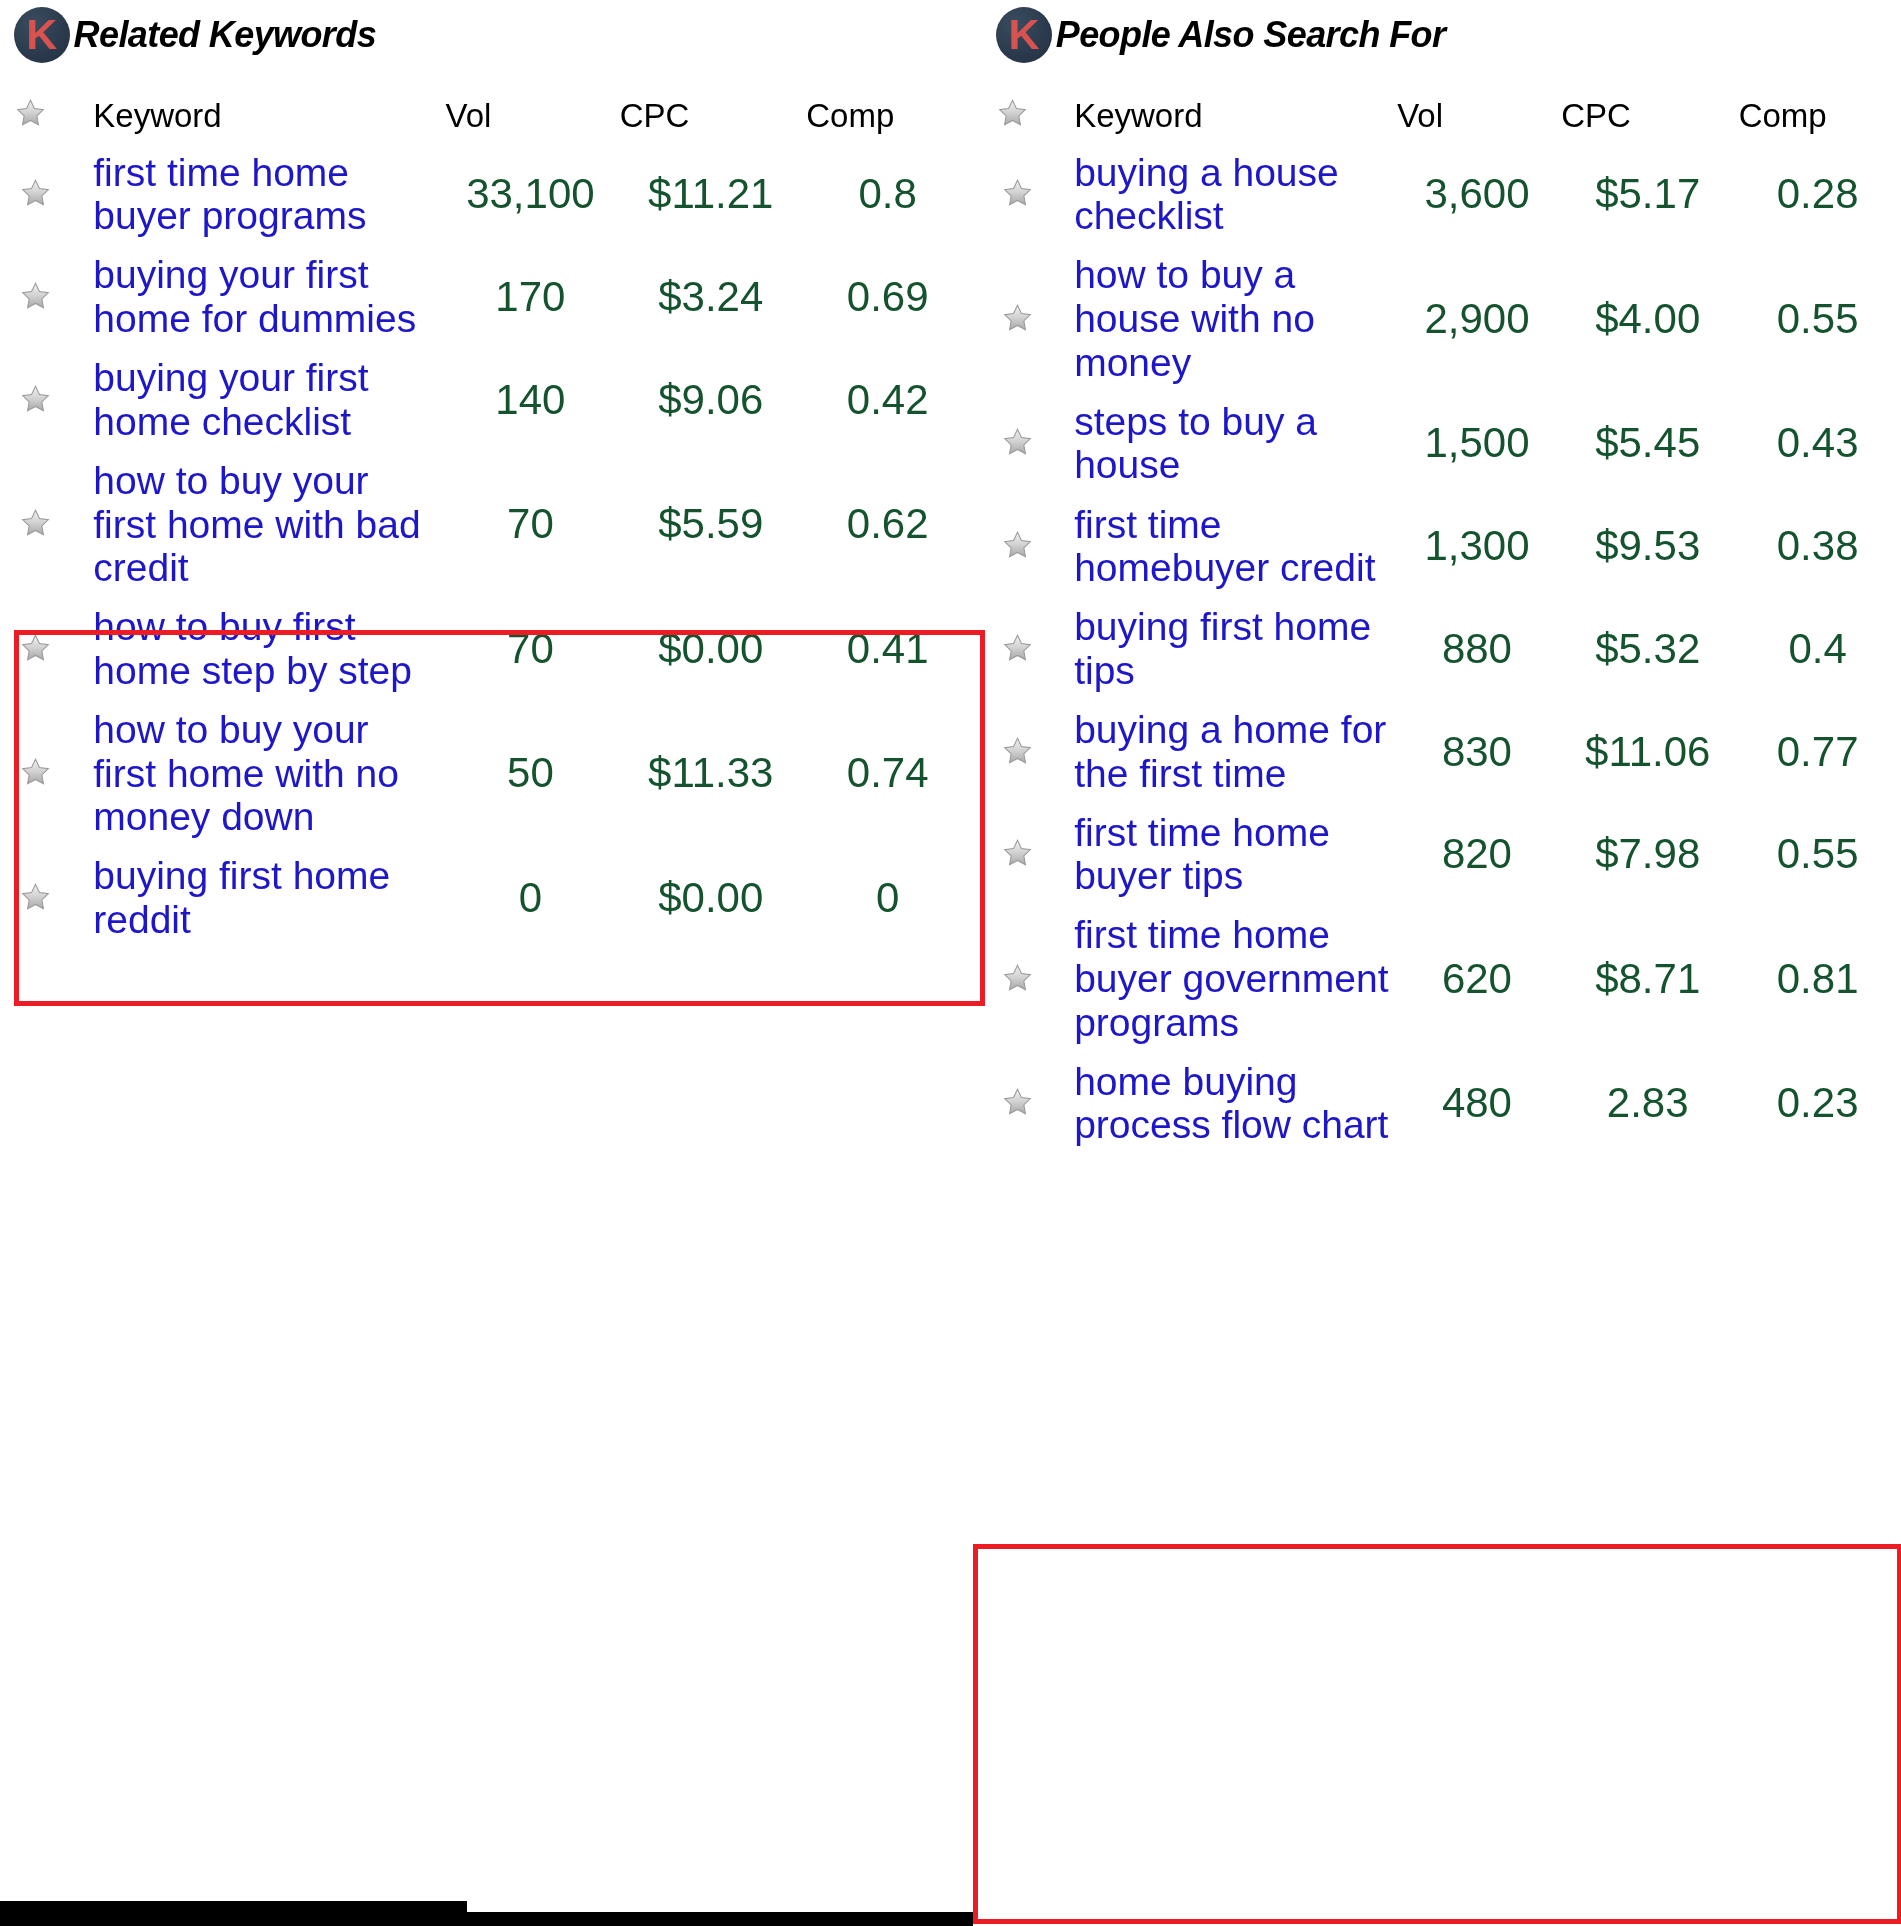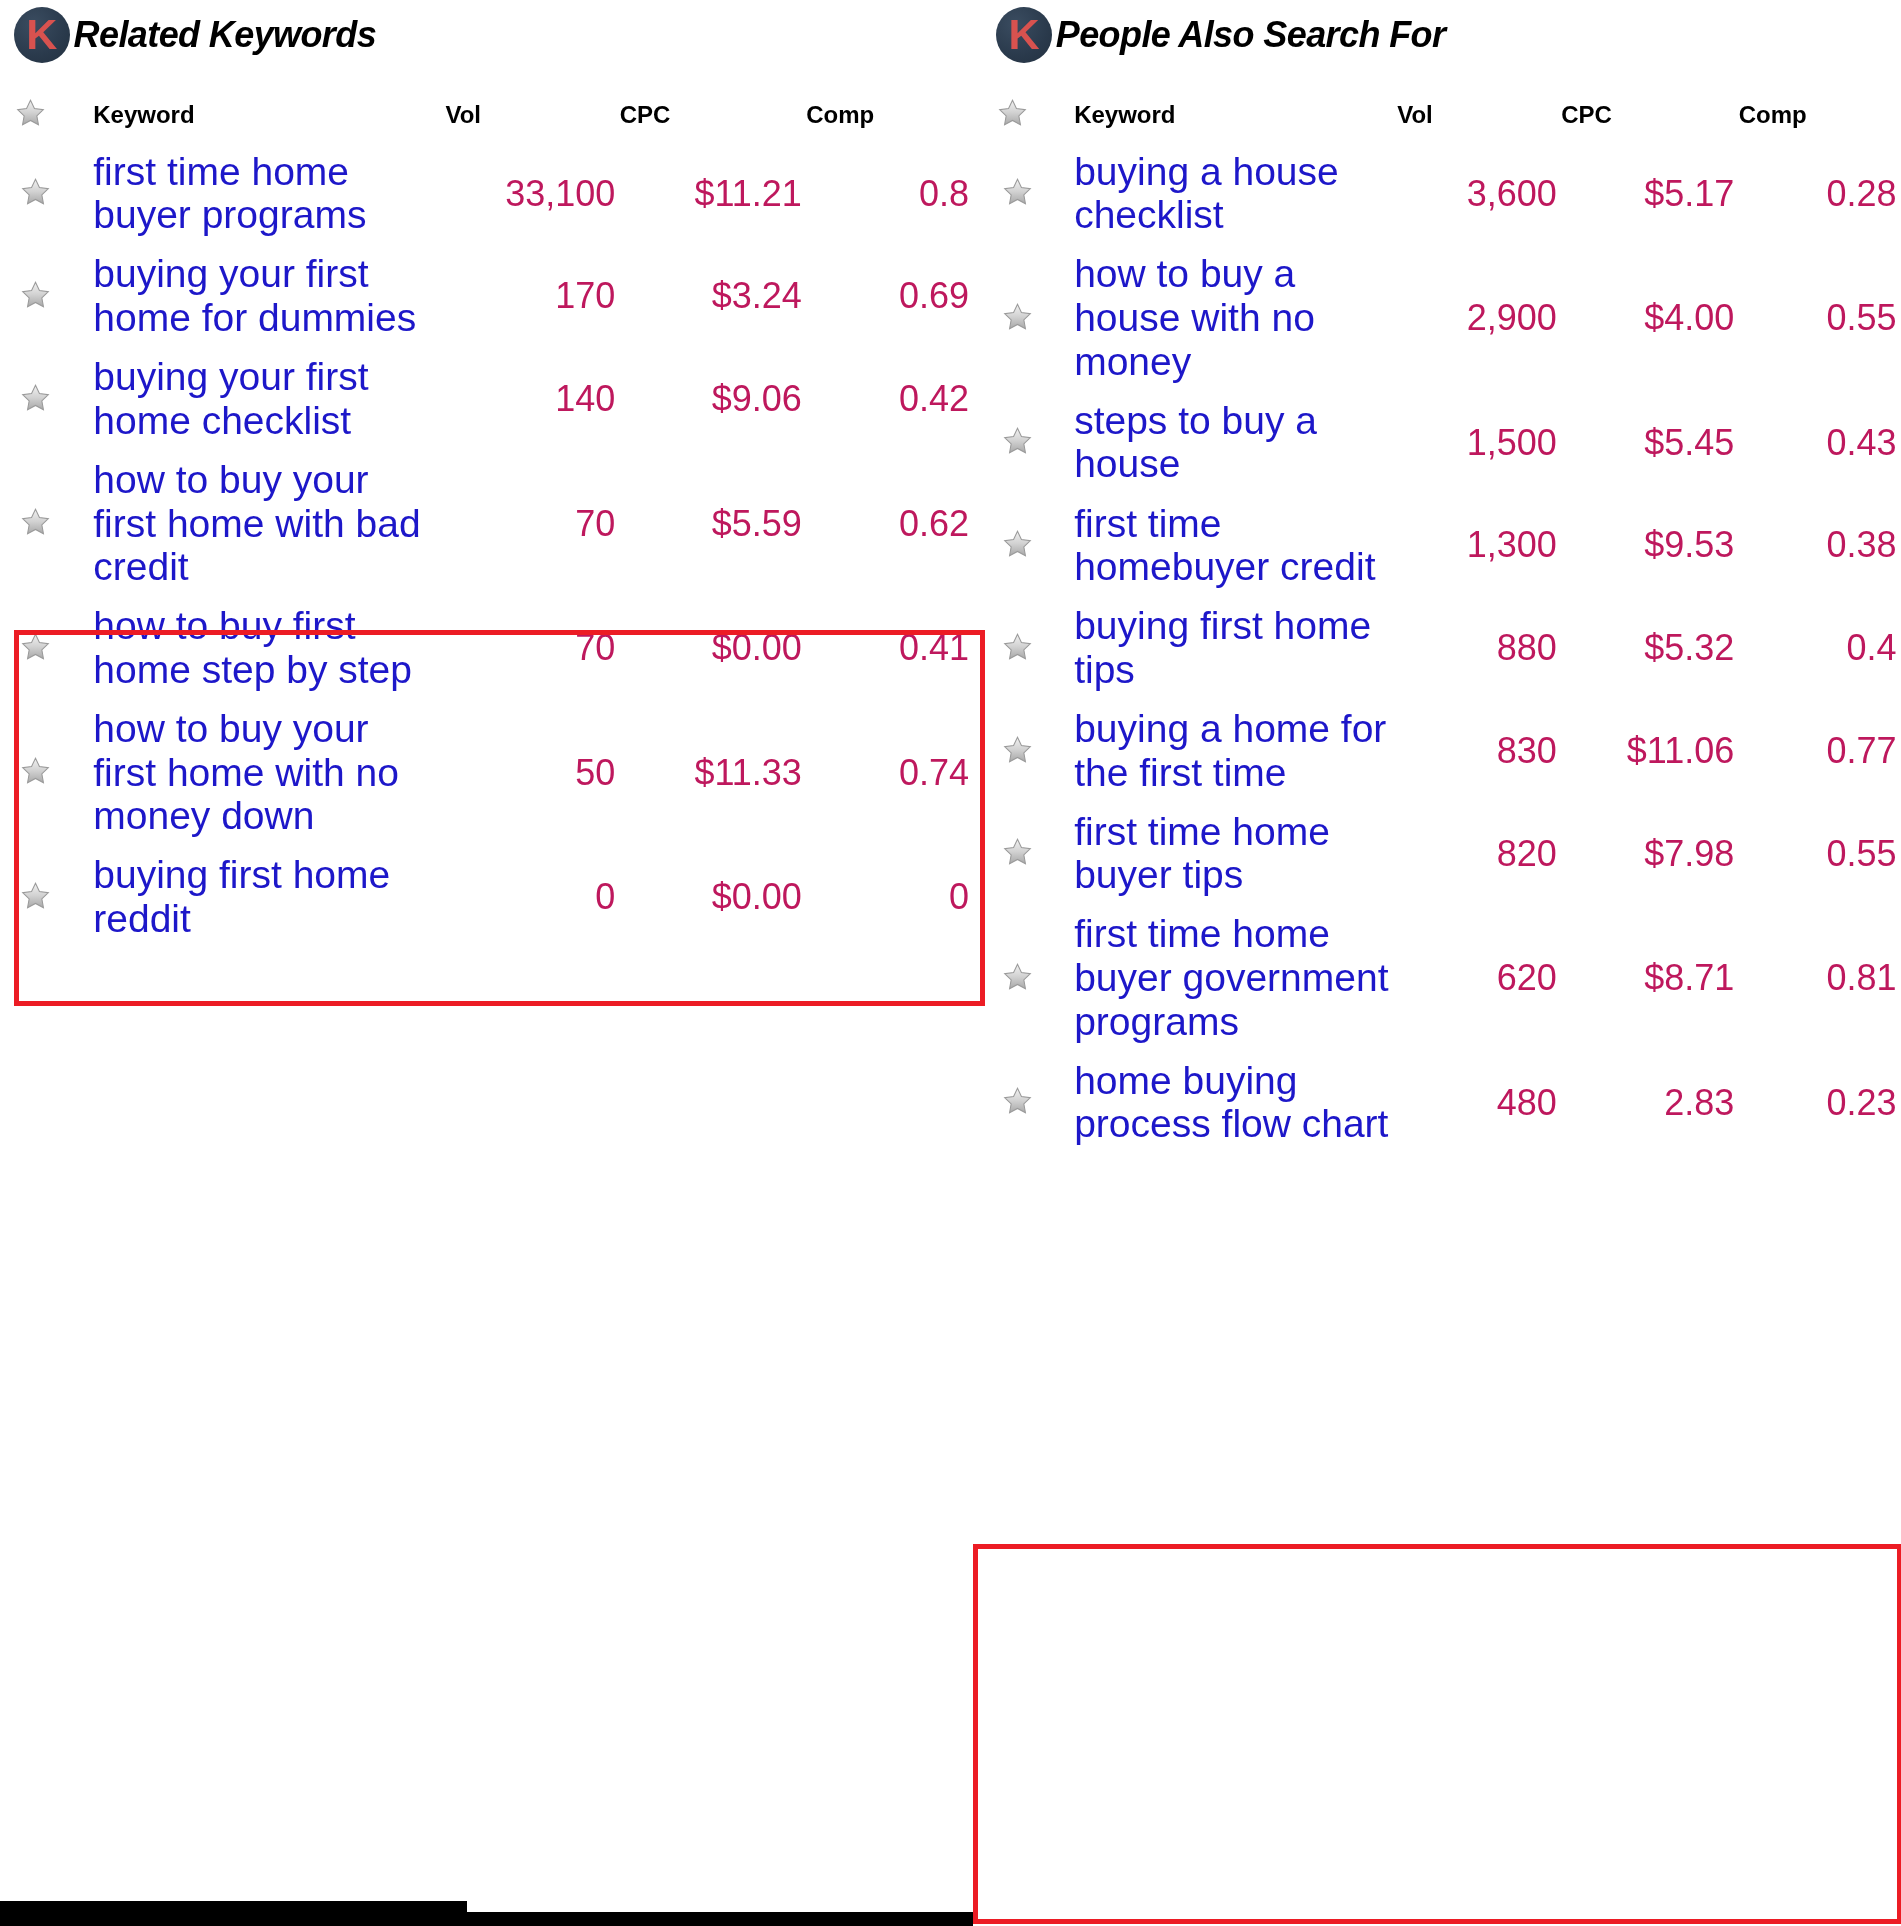--- a/index.html
+++ b/index.html
@@ -91,44 +91,44 @@
   .panel-right col.c-vol  { width: 97px; }
   .panel-right col.c-cpc  { width: 105px; }
   .panel-right col.c-comp { width: 96px; }
 
   th, td {
     border: none;
     padding: 0;
     vertical-align: middle;
   }
   thead th {
-    font-size: 24px;
-    font-weight: bold;
+    font-size: 33px;
+    font-weight: normal;
     color: #000;
     padding-bottom: 8.8px;
     line-height: 1;
   }
   th.h-kw   { text-align: left; padding-left: 3.3px; }
   th.h-num  { text-align: left; padding-right: 4.4px; }
   th.h-star { text-align: left; }
 
   td.cell-star { text-align: left; padding-left: 4.4px; }
   td.cell-kw {
     font-size: 39px;
     color: #1d17c9;
     line-height: 1.12;
     padding: 7.7px 5.5px 7.7px 3.3px;
     text-align: left;
     word-wrap: break-word;
     hyphens: none;
   }
   td.cell-num {
-    font-size: 36px;
-    color: #be185d;
-    text-align: right;
+    font-size: 42px;
+    color: #14532d;
+    text-align: center;
     padding-right: 4.4px;
     white-space: nowrap;
     line-height: 1.1;
   }
   tbody tr { height: auto; }
 
   
   .star {
     display: inline-block;
     width: 33px;

